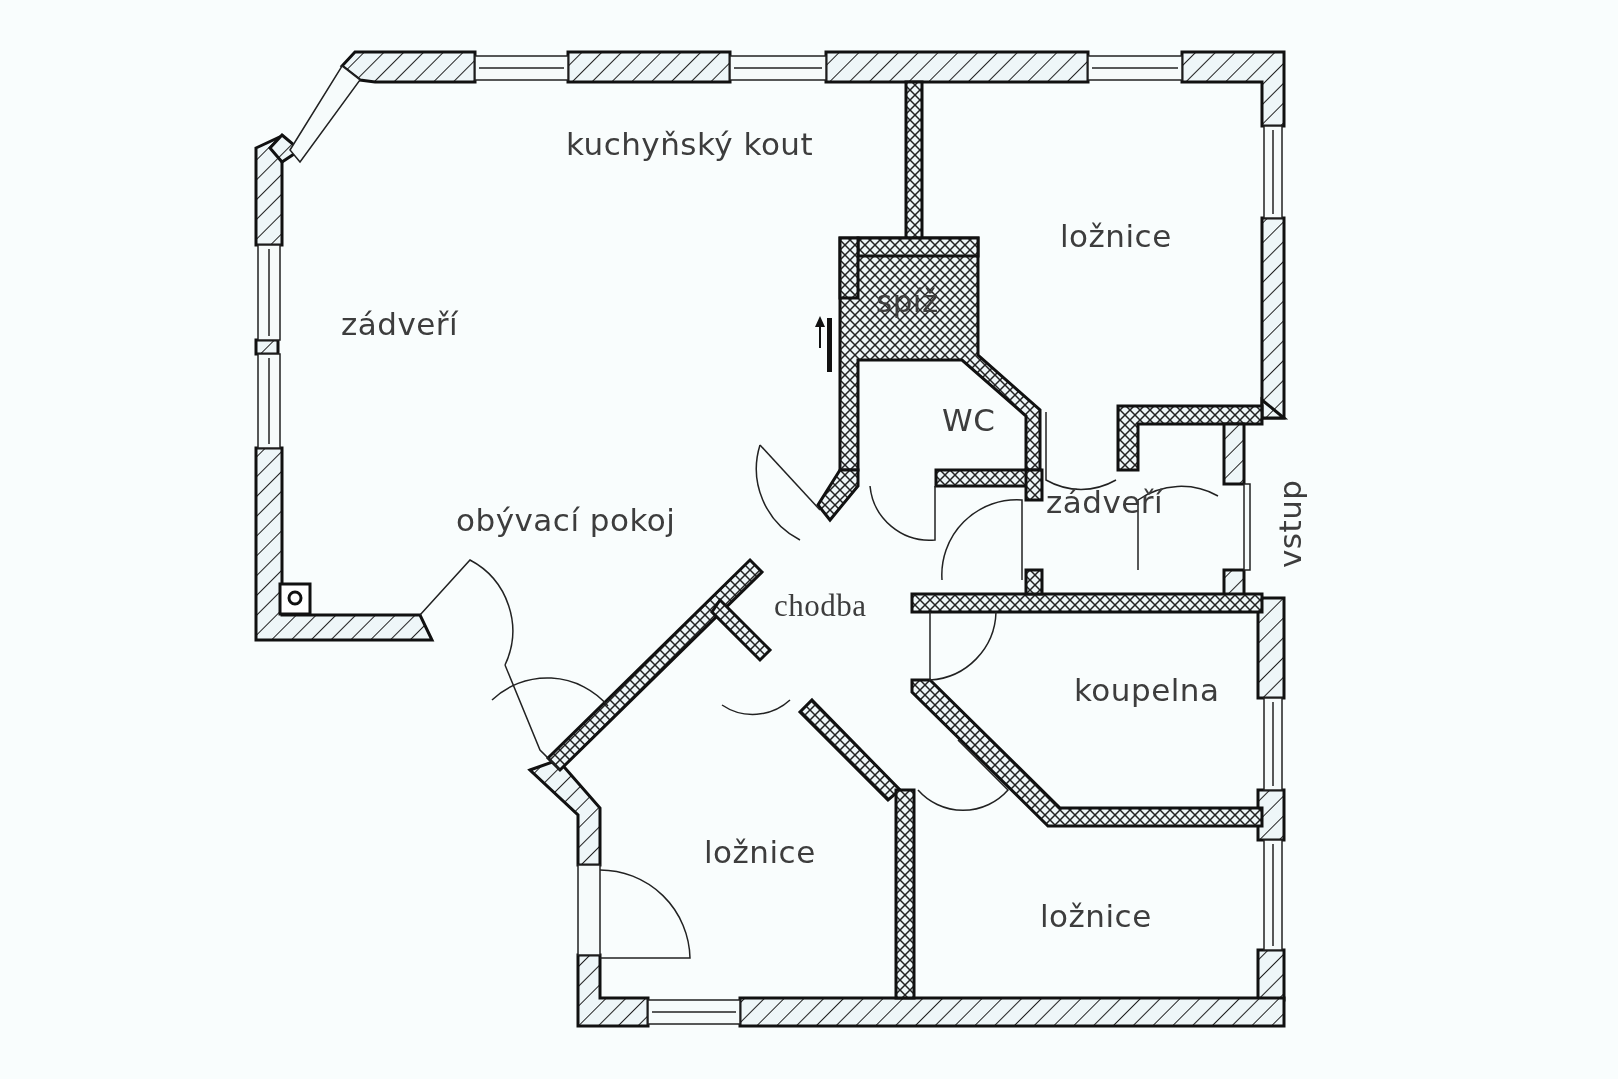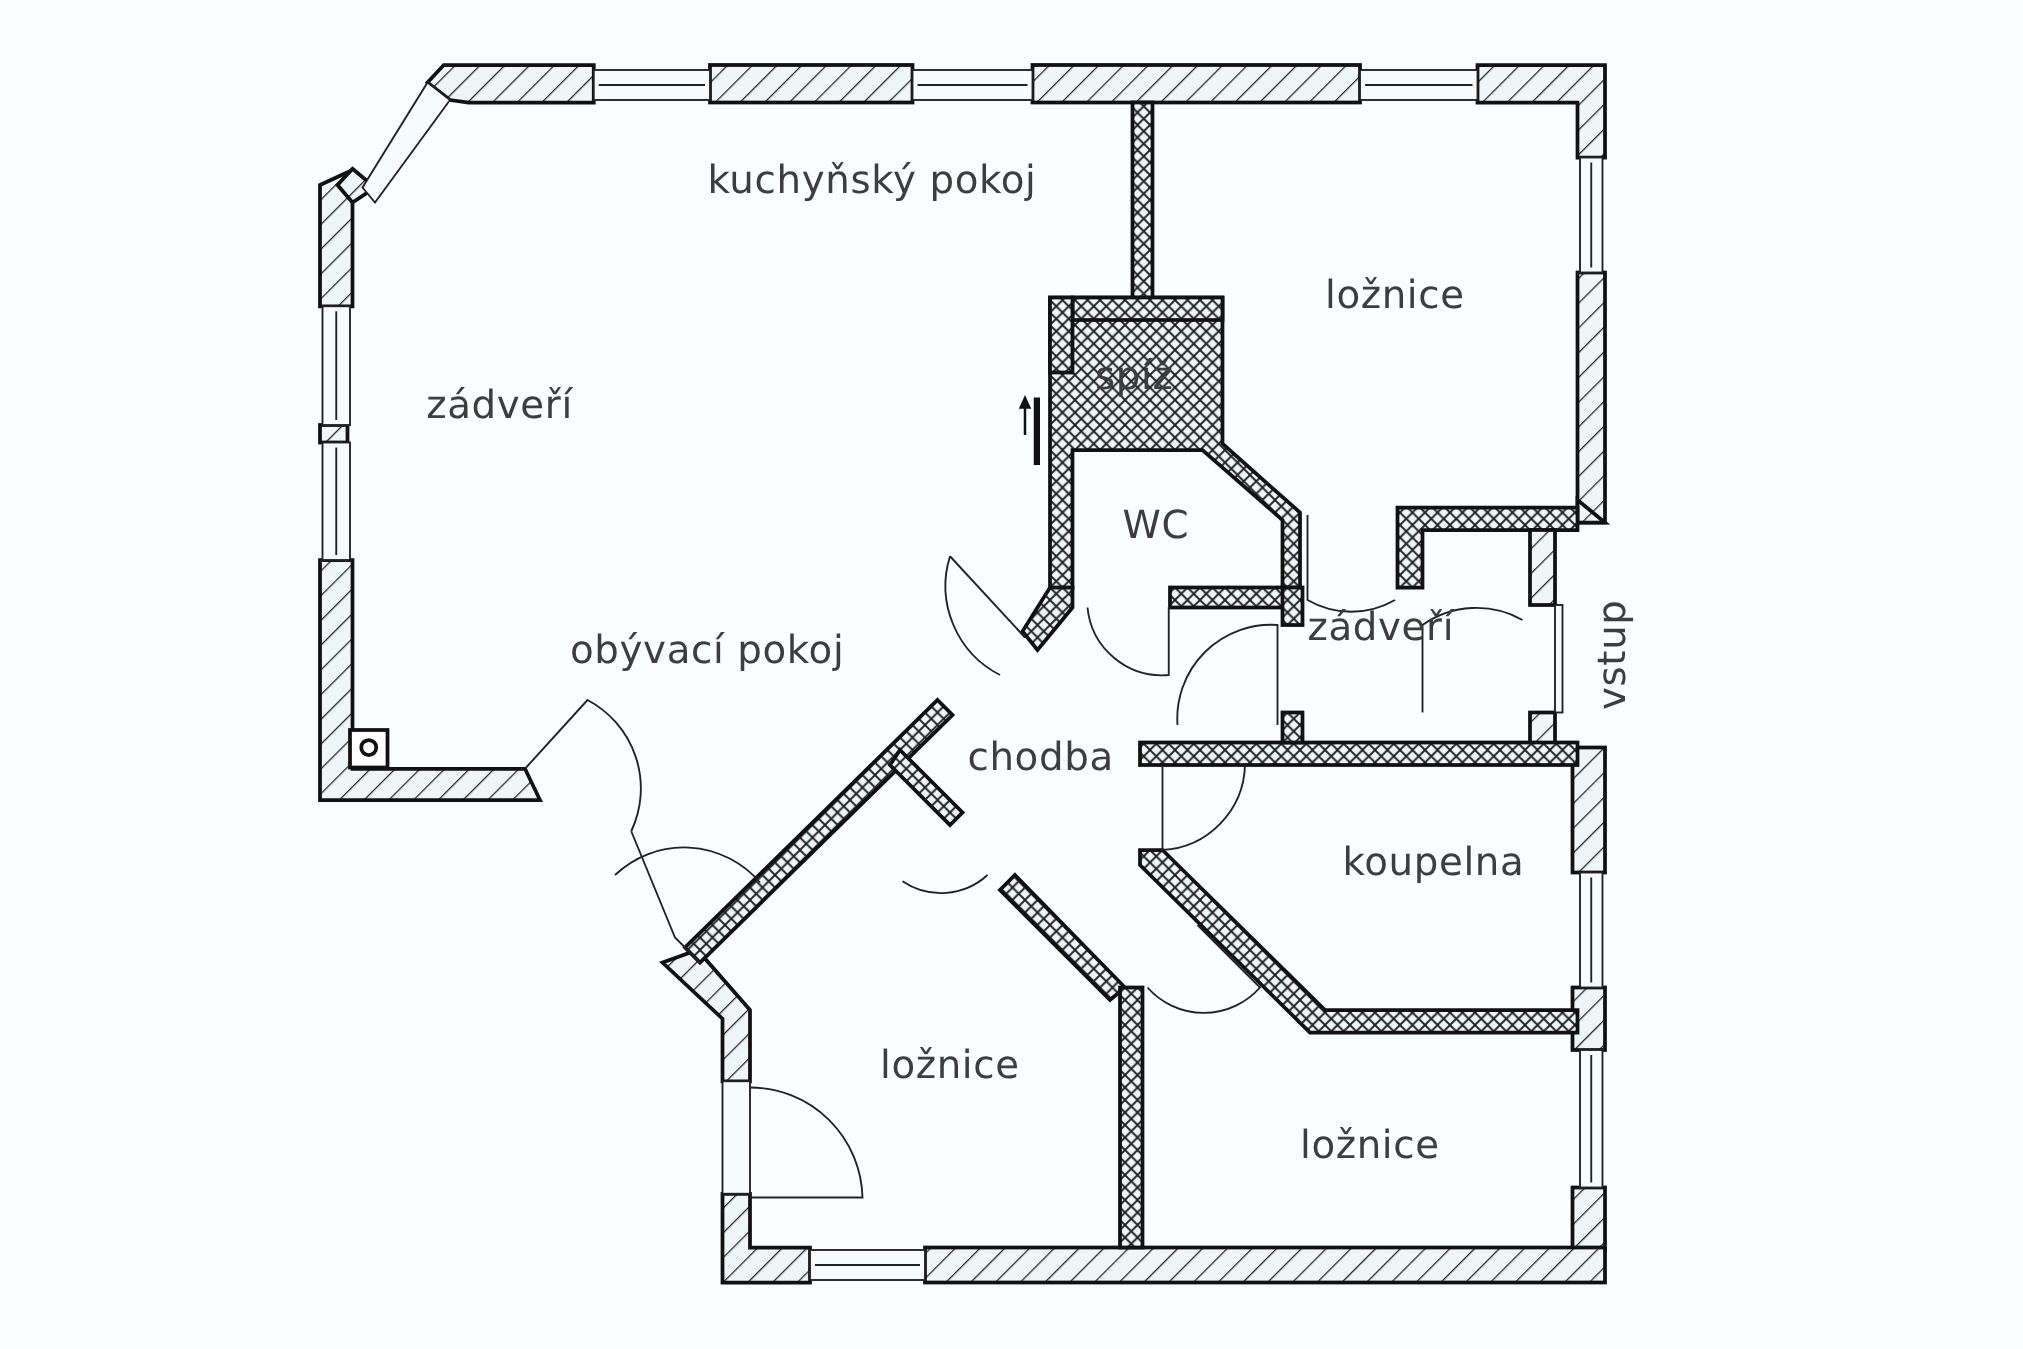--- a/index.html
+++ b/index.html
@@ -121,24 +121,24 @@
     <line x1="820" y1="320" x2="820" y2="348" stroke="#111" stroke-width="2"></line>
     <polygon points="820,316 815,327 825,327" fill="#111"></polygon>
     <rect x="827" y="318" width="5" height="54" fill="#111"></rect>
   </g>
   <g>
     <rect x="280" y="584" width="30" height="30" fill="#fff" stroke="#111" stroke-width="3"></rect>
     <circle cx="295" cy="598" r="6" fill="none" stroke="#111" stroke-width="3"></circle>
   </g>
 </svg>
 
-<div class="room-label" style="left:566px; top:126px;">kuchyňský pokoj</div>
+<div class="room-label" style="left:566px; top:126px;">kuchyňský kout</div>
 <div class="room-label" style="left:1060px; top:218px;">ložnice</div>
 <div class="room-label" style="left:876px; top:283px;text-align:right;">spíž</div>
 <div class="room-label" style="left:341px; top:306px;">zádveří</div>
-<div class="room-label" style="left:898px; top:402px;">WC</div>
+<div class="room-label" style="left:942px; top:402px;">WC</div>
 <div class="room-label" style="left:1046px; top:484px;">zádveří</div>
 <div class="room-label vertical" style="left:1272px; top:568px;">vstup</div>
 <div class="room-label" style="left:456px; top:502px;">obývací pokoj</div>
-<div class="room-label" style="left:774px; top:588px;">chodba</div>
+<div class="room-label" style="left:774px; top:588px;font-family:Liberation Serif, serif;">chodba</div>
 <div class="room-label" style="left:1074px; top:672px;">koupelna</div>
 <div class="room-label" style="left:704px; top:834px;">ložnice</div>
 <div class="room-label" style="left:1040px; top:898px;">ložnice</div>
 
 </body></html>

